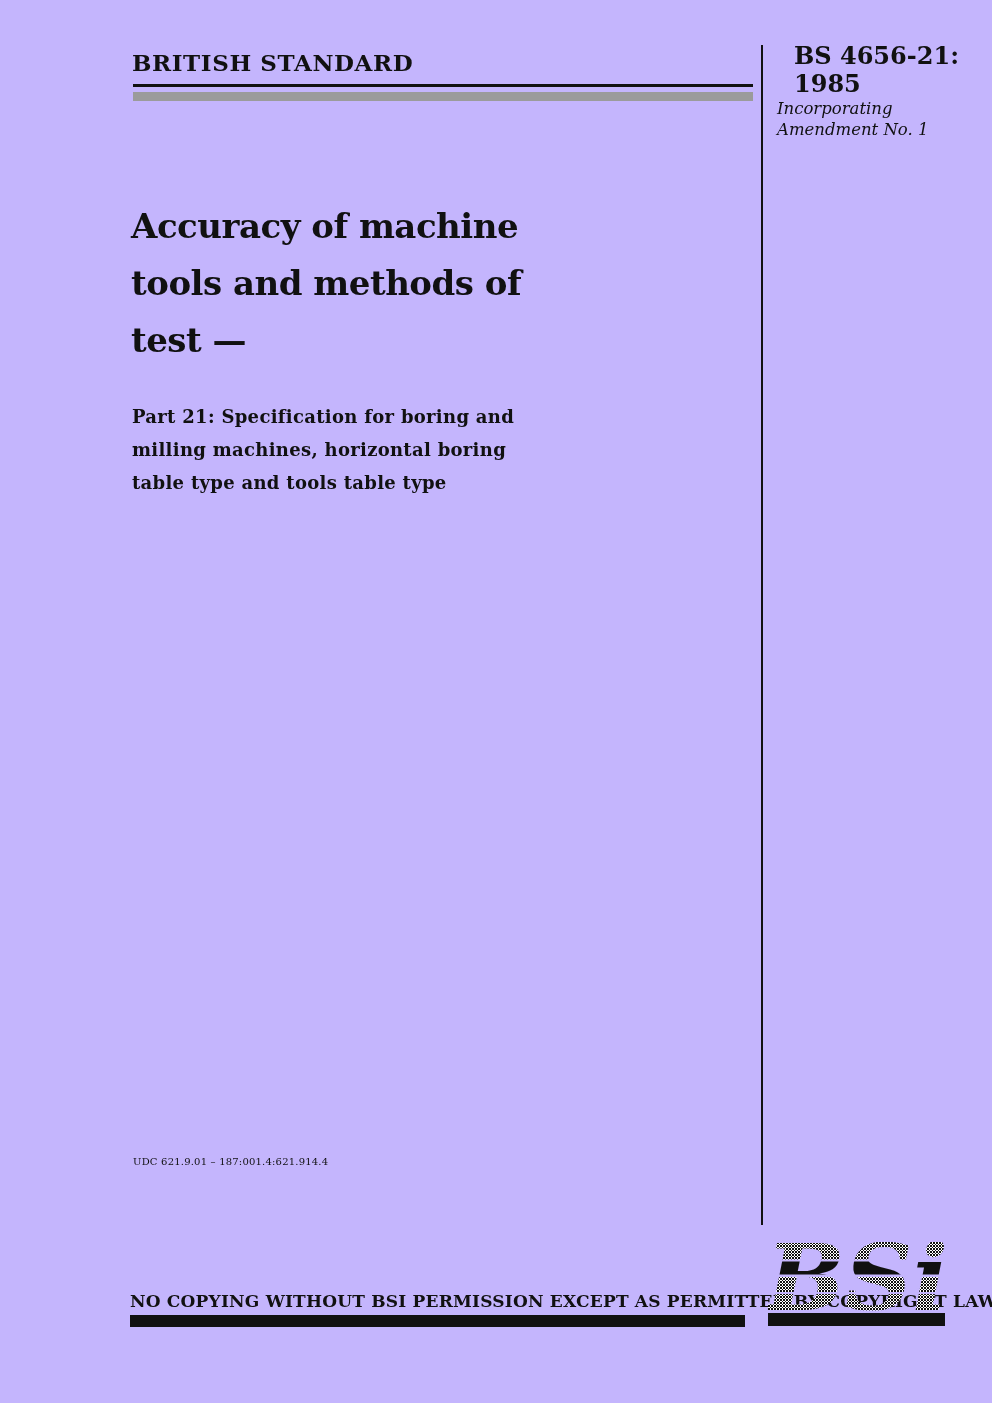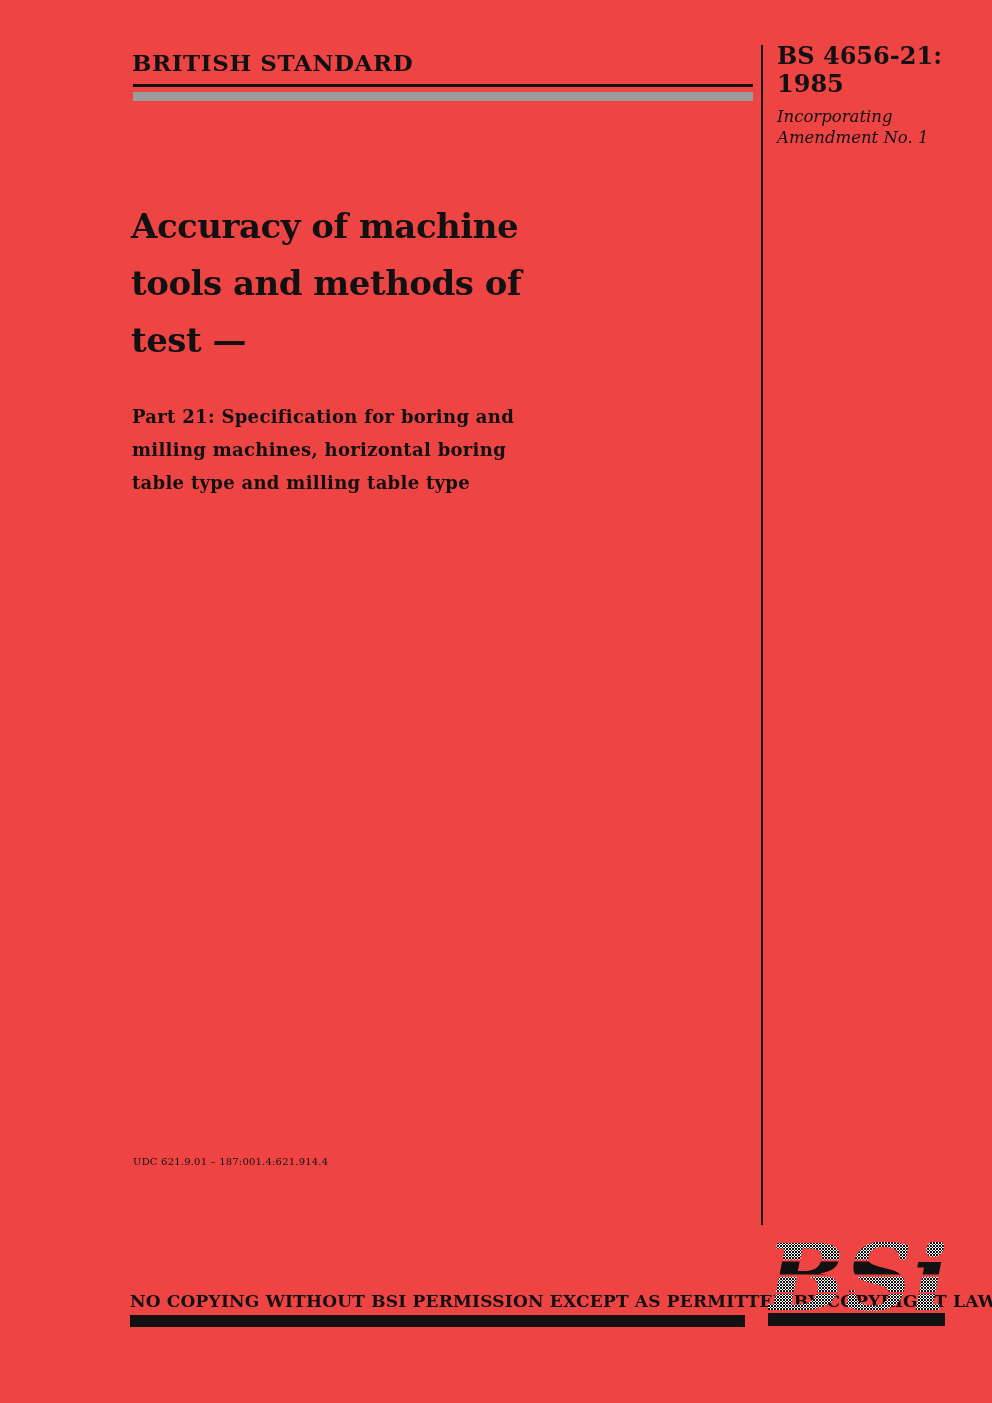--- a/index.html
+++ b/index.html
@@ -1,41 +1,41 @@
 <!DOCTYPE html>
 <html style="--ink: #111111; --gray-bar: #9b9b9b;"><head>
 <meta charset="utf-8">
 <style>
   html, body { margin: 0; padding: 0; background: #ffffff; }
   .page {
     position: relative;
     width: 992px;
     height: 1403px;
-    background: #ef4444;
+    background: #c4b5fd;
     font-family: "DejaVu Serif", "Liberation Serif", serif;
     color: var(--ink, #111111);
     overflow: hidden;
   }
   .abs { position: absolute; }
 
   .masthead-title {
     left: 132px; top: 49px;
     font-size: 23px;
     font-weight: bold;
     letter-spacing: 0.6px;
     white-space: nowrap;
   }
   .rule-black { left: 133px; top: 84px; width: 620px; height: 3px; background: var(--ink, #111); }
   .rule-gray  { left: 133px; top: 92px; width: 620px; height: 9px; background: var(--gray-bar, #9b9b9b); }
 
   .v-rule { left: 761px; top: 45px; width: 2px; height: 1180px; background: var(--ink, #111); }
 
   .doc-ref { left: 777px; top: 42px; }
-  .doc-number { font-size: 24px; font-weight: bold; line-height: 28px; white-space: nowrap; }
-  .amendment { margin-top: 8px; font-size: 16.5px; font-style: italic; line-height: 21px; white-space: nowrap; }
+  .doc-number { font-size: 24px; font-weight: bold; line-height: 28px; white-space: nowrap; margin-left: 17px; }
+  .amendment { margin-top: 0; font-size: 16.5px; font-style: italic; line-height: 21px; white-space: nowrap; }
 
   .main-title {
     left: 131px; top: 198px;
     font-size: 34px;
     font-weight: bold;
     line-height: 57px;
     white-space: nowrap;
     letter-spacing: -0.5px;
   }
   .sub-title {
@@ -89,21 +89,21 @@
 
   <div class="abs main-title">
     <div>Accuracy of machine</div>
     <div>tools and methods of</div>
     <div>test —</div>
   </div>
 
   <div class="abs sub-title">
     <div>Part 21: Specification for boring and</div>
     <div>milling machines, horizontal boring</div>
-    <div>table type and milling table type</div>
+    <div>table type and tools table type</div>
   </div>
 
   <div class="abs udc">UDC 621.9.01 – 187:001.4:621.914.4</div>
 
   <div class="abs copyright-text">NO COPYING WITHOUT BSI PERMISSION EXCEPT AS PERMITTED BY COPYRIGHT LAW</div>
   <div class="abs copyright-bar"></div>
 
   <svg class="abs bsi-logo" width="184" height="92" viewBox="0 0 184 92" xmlns="http://www.w3.org/2000/svg">
     <defs>
       <pattern id="ht" width="3" height="3" patternUnits="userSpaceOnUse">

